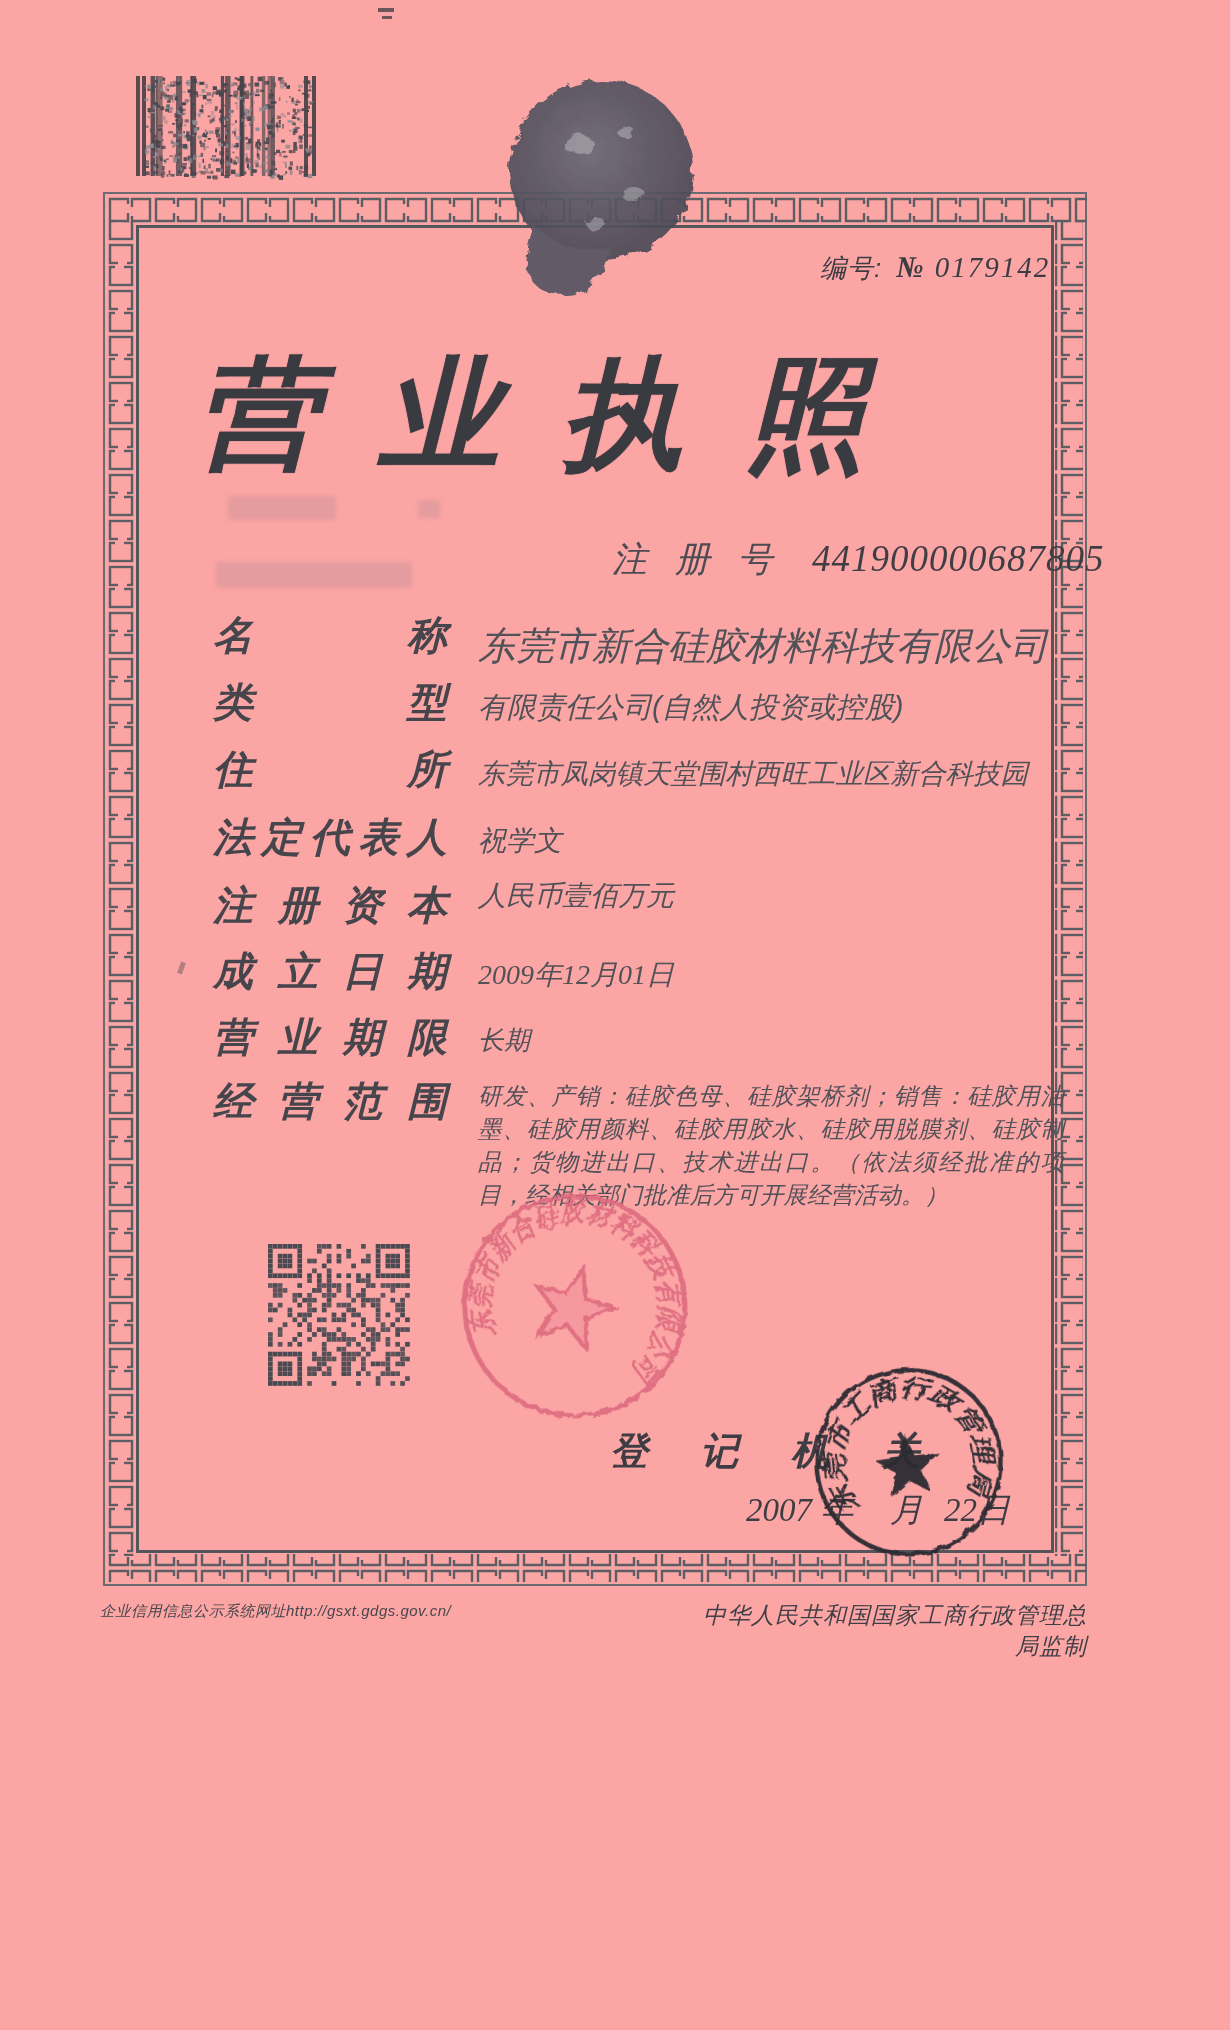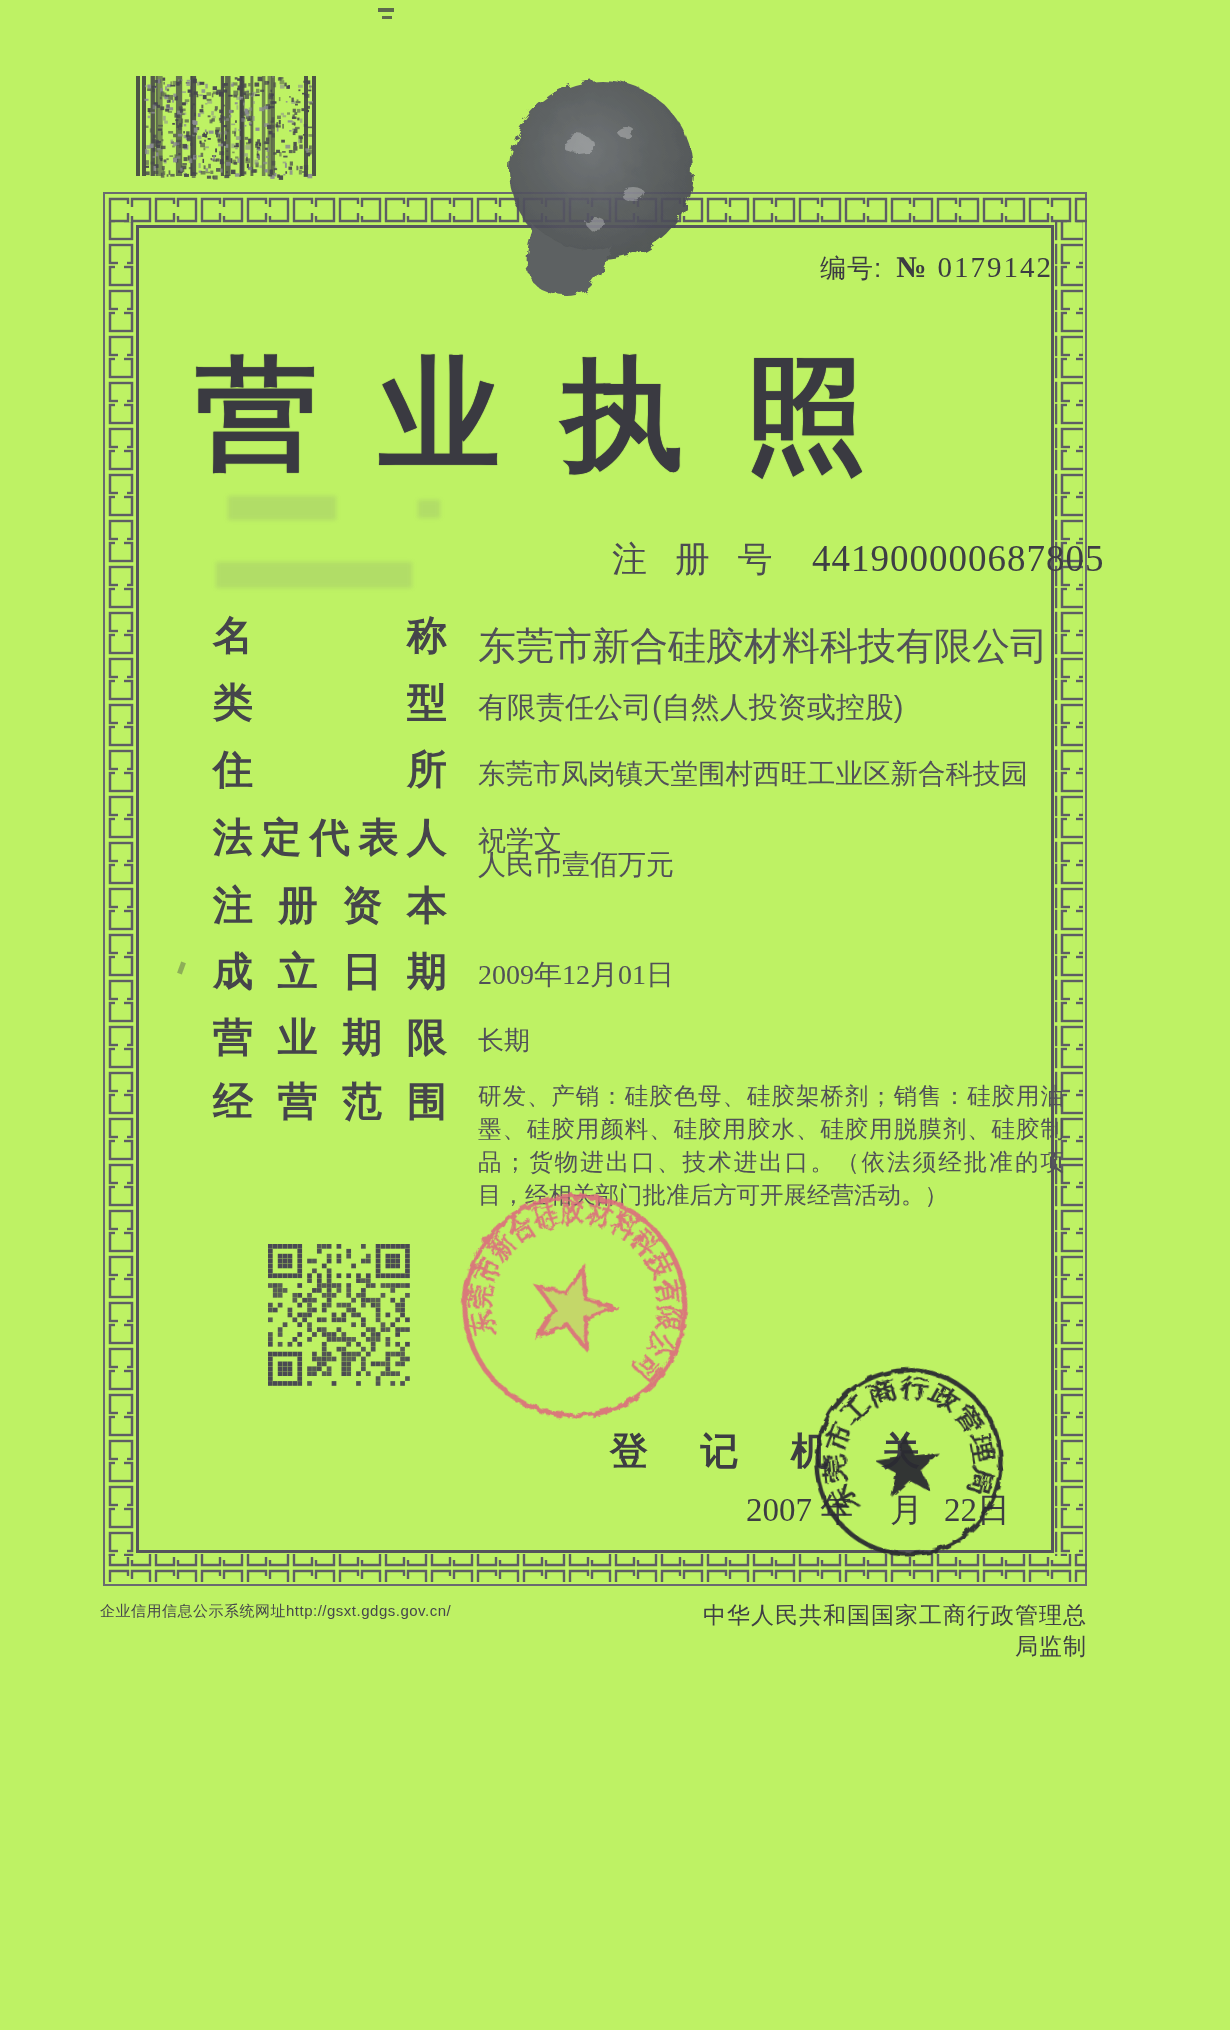--- a/index.html
+++ b/index.html
@@ -1,20 +1,21 @@
 <!DOCTYPE html>
 <html><head>
 <meta charset="utf-8">
 <style>
   html,body{margin:0;padding:0;background:#ffffff;}
   .page{
     position:relative; width:1230px; height:2030px; overflow:hidden;
-    background:#bef264;
+    background:#fca5a5;
     font-family:"Liberation Sans", sans-serif;
     color:#3e3e46;
+    font-style:italic;
   }
   
   .barcode{position:absolute; left:136px; top:70px; width:184px; height:112px;}
   .emblem{position:absolute; left:498px; top:74px; width:206px; height:224px; z-index:4;}
   
   .frame{position:absolute; left:103px; top:192px; width:984px; height:1394px;
          border:2px solid #6a6a70; box-sizing:border-box; background:transparent;}
   .frame .band{position:absolute; left:2px; top:2px; right:2px; bottom:2px;}
   .frame .inner{position:absolute; left:31px; top:31px; right:31px; bottom:31px;
                 border:3px solid #55555c;}
@@ -667,21 +668,21 @@
   <div class="flabel" style="top:675px">类型</div>
   <div class="fvalue" style="top:688px; font-size:29px">有限责任公司(自然人投资或控股)</div>
 
   <div class="flabel" style="top:742px">住所</div>
   <div class="fvalue" style="top:756px; font-size:27.5px">东莞市凤岗镇天堂围村西旺工业区新合科技园</div>
 
   <div class="flabel" style="top:810px">法定代表人</div>
   <div class="fvalue" style="top:822px">祝学文</div>
 
   <div class="flabel" style="top:878px">注册资本</div>
-  <div class="fvalue" style="top:846px">人民币壹佰万元</div>
+  <div class="fvalue" style="top:877px">人民币壹佰万元</div>
 
   <div class="flabel" style="top:944px">成立日期</div>
   <div class="fvalue" style="top:956px; font-family:'Liberation Serif',serif;">2009年12月01日</div>
 
   <div class="flabel" style="top:1010px">营业期限</div>
   <div class="fvalue" style="top:1023px; font-size:26px">长期</div>
 
   <div class="flabel" style="top:1074px">经营范围</div>
   <div class="fvalue small" style="top:1080px">研发、产销：硅胶色母、硅胶架桥剂；销售：硅胶用油墨、硅胶用颜料、硅胶用胶水、硅胶用脱膜剂、硅胶制品；货物进出口、技术进出口。（依法须经批准的项目，经相关部门批准后方可开展经营活动。）</div>
 

